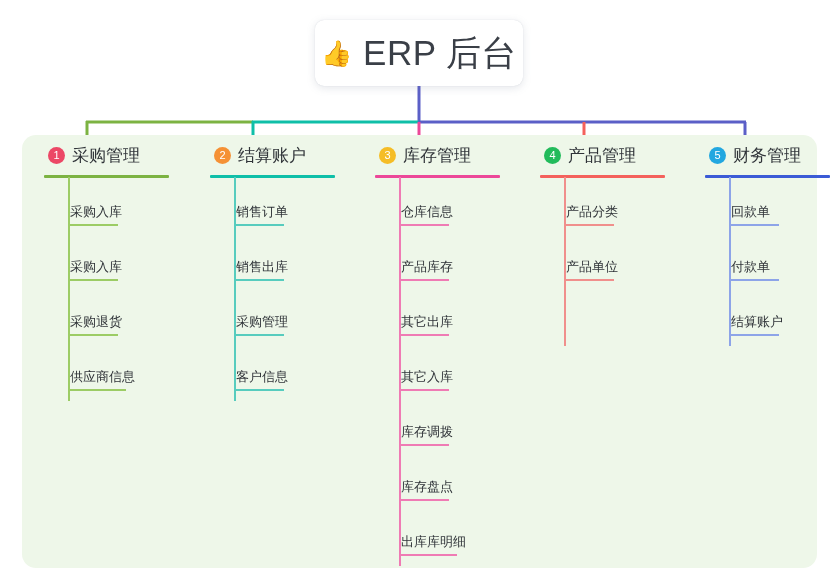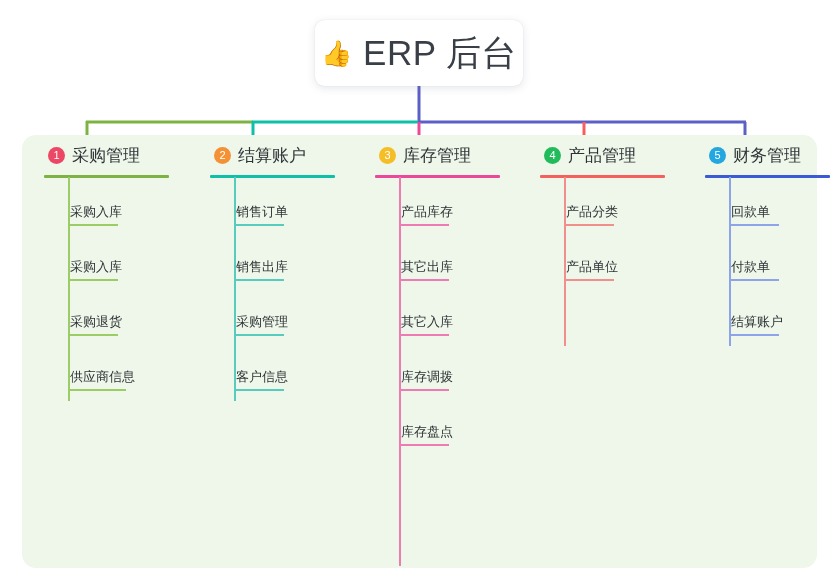--- a/index.html
+++ b/index.html
@@ -220,38 +220,46 @@
       </div>
       <div class="column" style="left: 339px;">
         <div class="col-header">
           <span class="badge" style="background: rgb(245, 189, 38);">3</span>
           <span class="col-title">库存管理</span>
         </div>
         <div class="header-rule" style="background: rgb(236, 72, 153);"></div>
         <div class="spine" style="background: rgb(239, 123, 180); height: 389px;"></div>
         <div class="leaf-list">
           <div class="leaf">
+            <span class="leaf-label">仓库信息</span>
+            <div class="leaf-rule" style="background: rgb(239, 123, 180); width: 50px;"></div>
+          </div>
+          <div class="leaf">
             <span class="leaf-label">产品库存</span>
             <div class="leaf-rule" style="background: rgb(239, 123, 180); width: 50px;"></div>
           </div>
           <div class="leaf">
             <span class="leaf-label">其它出库</span>
             <div class="leaf-rule" style="background: rgb(239, 123, 180); width: 50px;"></div>
           </div>
           <div class="leaf">
             <span class="leaf-label">其它入库</span>
             <div class="leaf-rule" style="background: rgb(239, 123, 180); width: 50px;"></div>
           </div>
           <div class="leaf">
             <span class="leaf-label">库存调拨</span>
             <div class="leaf-rule" style="background: rgb(239, 123, 180); width: 50px;"></div>
           </div>
           <div class="leaf">
             <span class="leaf-label">库存盘点</span>
             <div class="leaf-rule" style="background: rgb(239, 123, 180); width: 50px;"></div>
+          </div>
+          <div class="leaf">
+            <span class="leaf-label">出库库明细</span>
+            <div class="leaf-rule" style="background: rgb(239, 123, 180); width: 58px;"></div>
           </div>
         </div>
       </div>
       <div class="column" style="left: 504px;">
         <div class="col-header">
           <span class="badge" style="background: rgb(34, 187, 91);">4</span>
           <span class="col-title">产品管理</span>
         </div>
         <div class="header-rule" style="background: rgb(244, 97, 92);"></div>
         <div class="spine" style="background: rgb(240, 143, 140); height: 169px;"></div>

